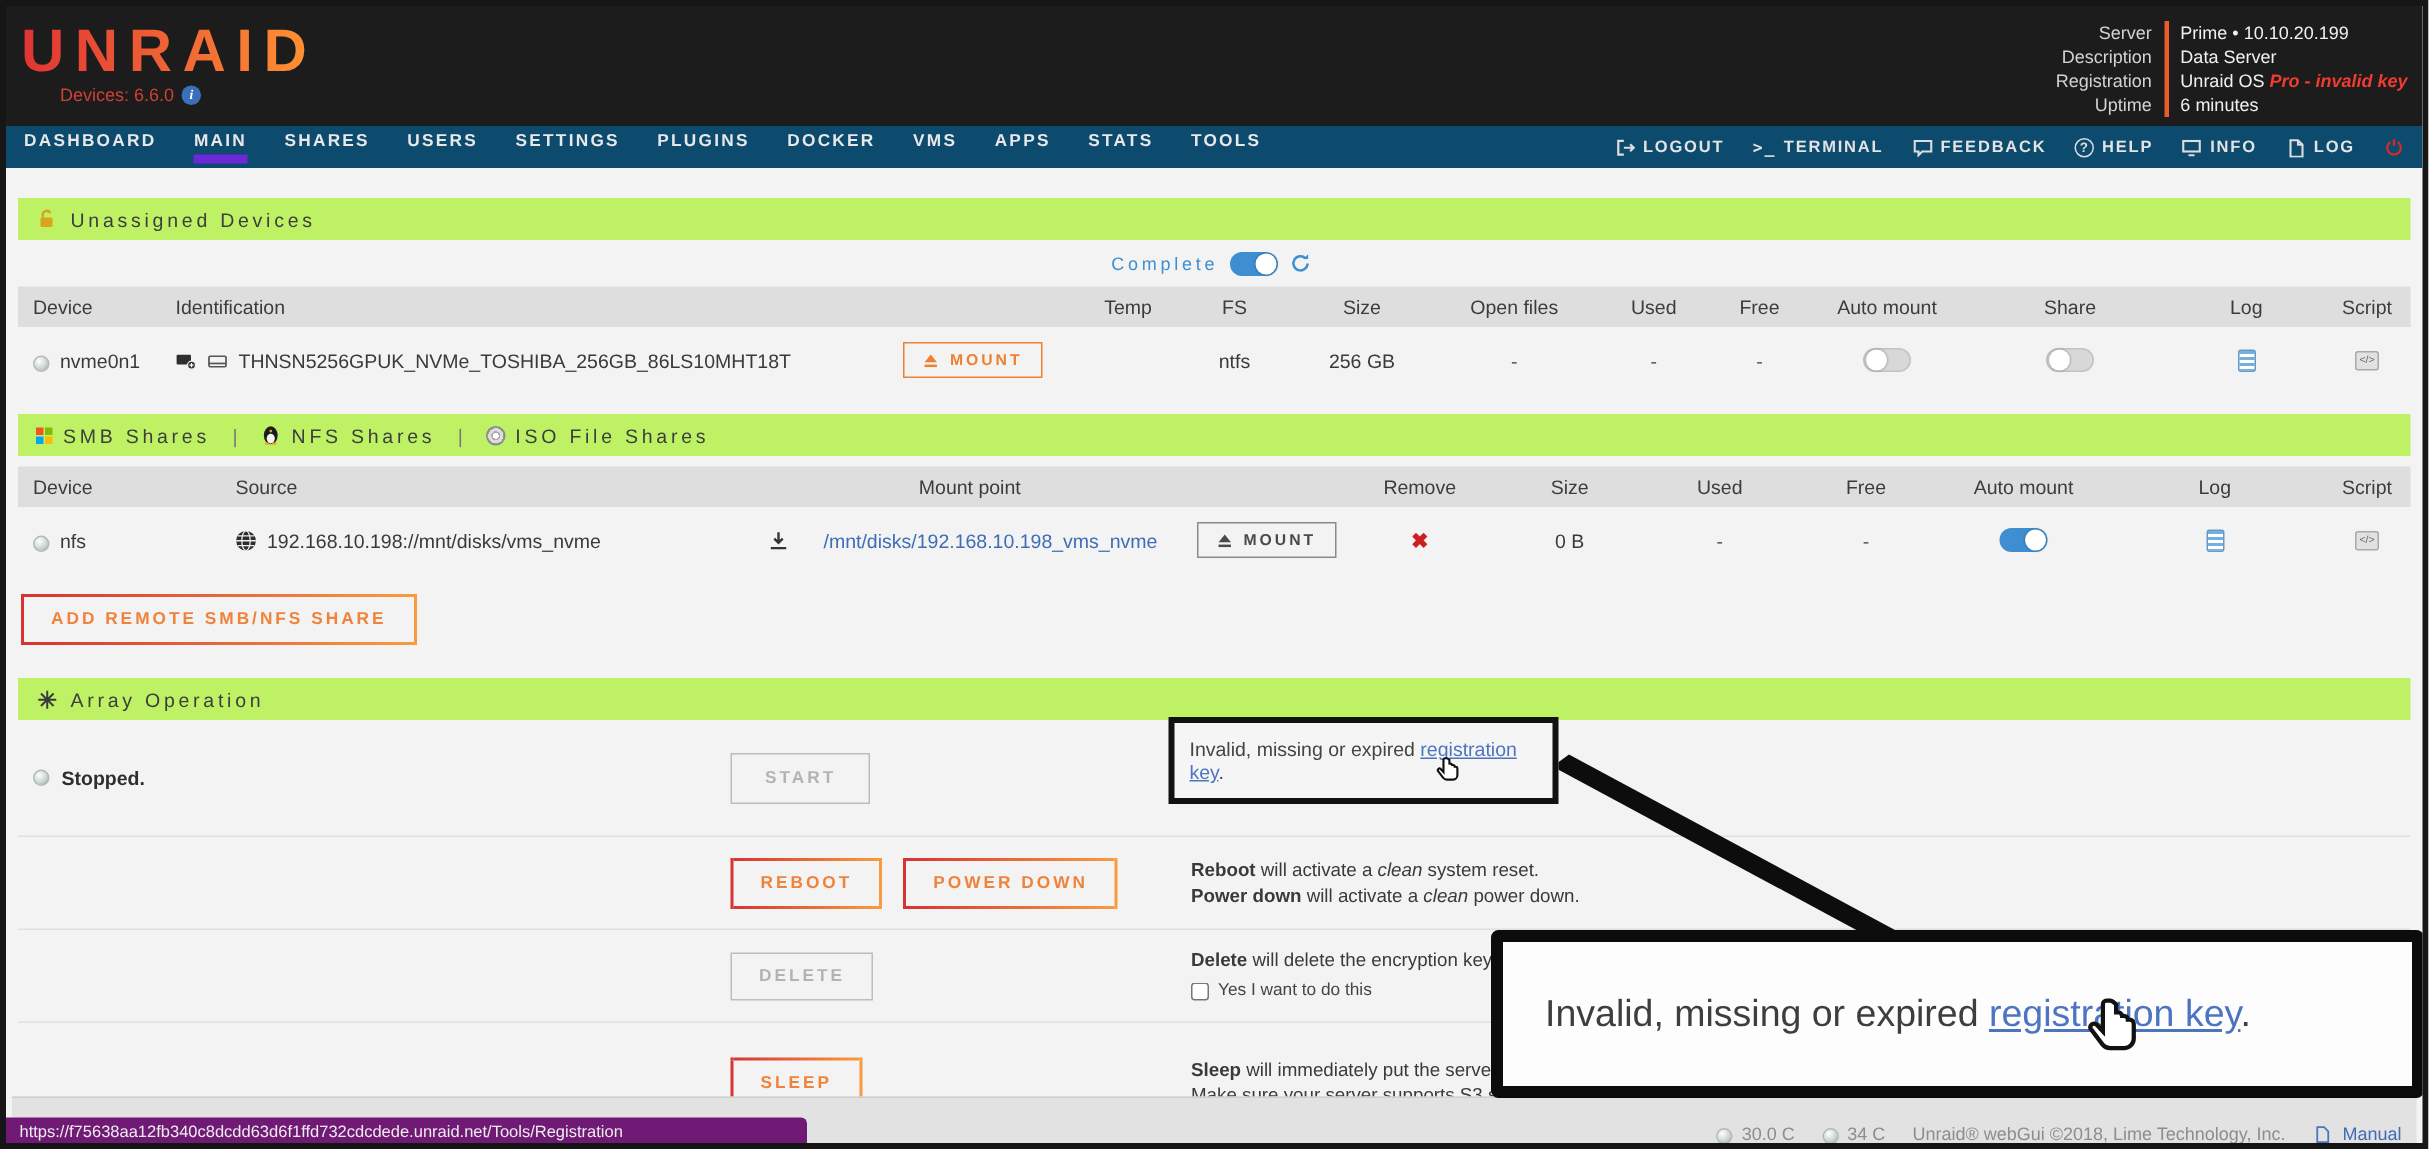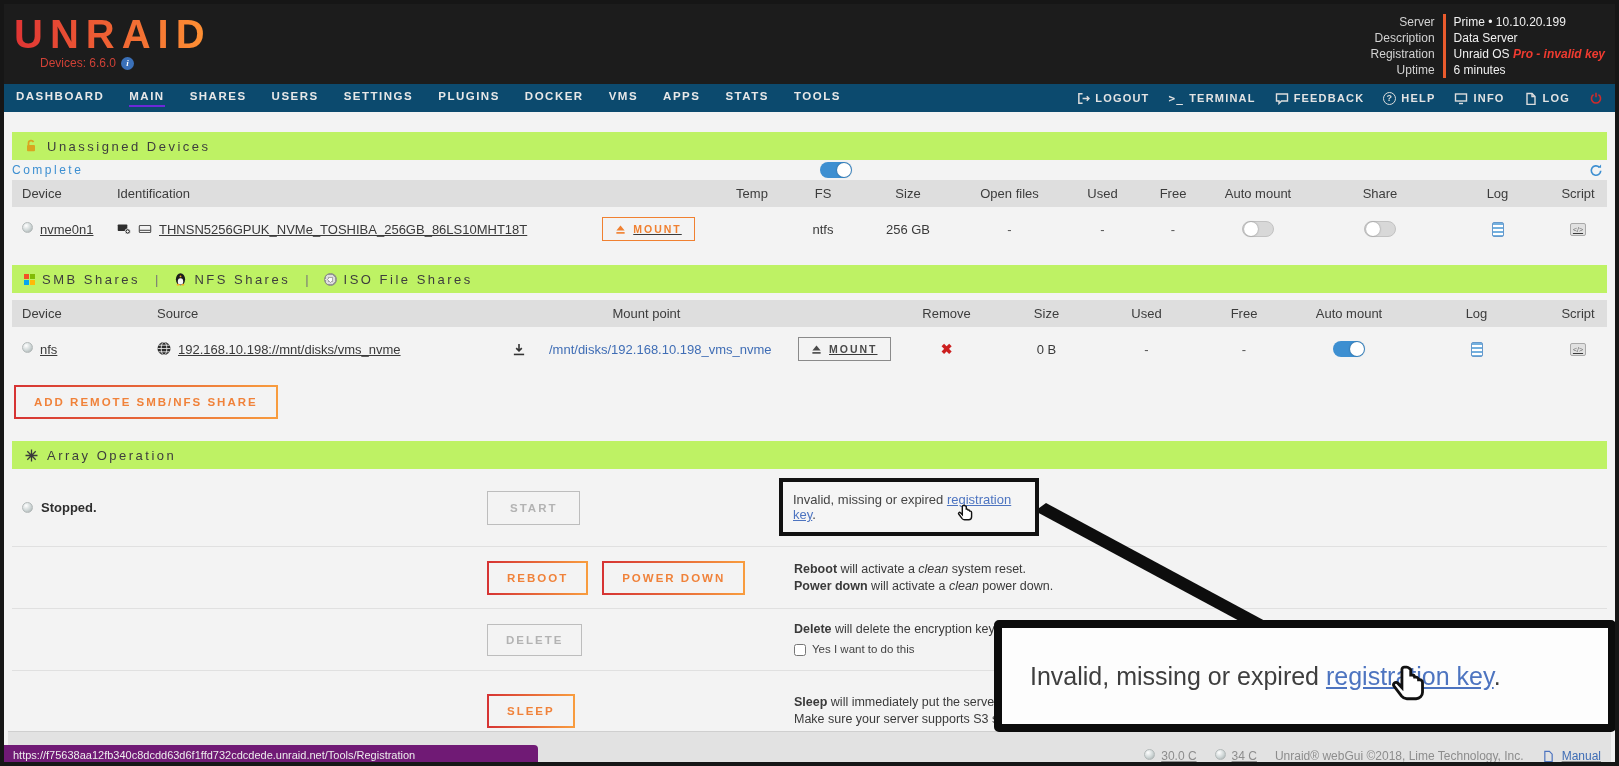--- a/index.html
+++ b/index.html
@@ -21,61 +21,61 @@
   .server-info { margin-top:0px; font-size:12px; display:grid; grid-template-columns:auto auto; }
   .si-label { color:#d3d3d3; text-align:right; padding:0 8px 0 0; line-height:16px; }
   .si-value { color:#f0f0f0; border-left:3px solid #ea5b2d; padding-left:8px; line-height:16px; }
   .red-em { color:#ef3b30; font-style:italic; font-weight:bold; }
 
   
   .navbar { height:28px; background:#0c4a6e; display:flex; justify-content:space-between;
             align-items:center; padding:0 12px; }
   .nav-left { display:flex; gap:25px; }
   .nav-left .nav-item { color:#e8e8e8; font-size:11.5px; font-weight:bold; letter-spacing:1.5px; cursor:pointer; }
-  .nav-left .nav-item.active { border-bottom:2px solid #6d28d9; padding-bottom:3px; }
+  .nav-left .nav-item.active { border-bottom:6px solid #6d28d9; padding-bottom:3px; }
   .nav-right { display:flex; gap:19px; align-items:center; }
   .nav-right .nav-tool { color:#e3e3e3; font-size:11px; font-weight:bold; letter-spacing:1.2px;
                          display:flex; align-items:center; gap:5px; cursor:pointer; }
   .nav-ico { display:inline-flex; width:14px; height:14px; align-items:center; justify-content:center; }
   .nav-ico svg { display:block; }
   .term-glyph { font-family:"DejaVu Sans Mono",monospace; font-size:11px; color:#e3e3e3; font-weight:bold; }
   .help-circ { width:13px; height:13px; border:1.5px solid #ddd; border-radius:50%;
                font-size:9px; line-height:10px; text-align:center; color:#ddd; font-weight:bold; }
 
   
   .content { padding:0 8px; }
   .section-bar { height:28px; background:#bef264; display:flex; align-items:center; gap:9px;
                  padding-left:12px; color:#3d3d3d; font-size:13px; letter-spacing:2.5px; }
   .sec1 { margin-top:20px; }
   .sec2 { margin-top:14px; }
   .sec3 { margin-top:22px; }
   .tabsep { color:#777; margin:0 6px; letter-spacing:0; }
   .share-tab { display:flex; align-items:center; gap:7px; cursor:pointer; }
 
-  .complete-row { height:20px; display:flex; justify-content:space-between; align-items:center;
+  .complete-row { height:31px; display:flex; justify-content:center; align-items:center;
                   gap:8px; padding-right:4px; }
   .complete-lbl { color:#3d8fd1; font-size:12px; letter-spacing:2.5px; }
 
   .toggle { position:relative; width:32px; height:16px; border-radius:9px; display:inline-block; cursor:pointer; }
   .toggle .knob { position:absolute; top:1px; width:14px; height:14px; border-radius:50%;
                   background:#fff; box-shadow:0 0 2px rgba(0,0,0,.4); }
   .toggle.on { background:#3d8fd1; }
   .toggle.on .knob { right:1px; }
   .toggle.off { background:#d8d8d8; border:1px solid #c2c2c2; }
   .toggle.off .knob { left:1px; top:0px; }
 
   
   .t-head { height:27px; background:#dedede; color:#3c3c3c; font-size:13px; align-items:center; }
   .t-row  { height:44px; align-items:center; font-size:13px; color:#3a3a3a; }
   .grid1 { display:grid; grid-template-columns:95px 1fr 135px 72px 70px 100px 103px 83px 58px 112px 132px 103px 58px; }
   .grid2 { display:grid; grid-template-columns:135px 1fr 40px 255px 105px 95px 105px 95px 100px 110px 145px 58px; }
   .cell { padding:0 4px; }
   .cL { text-align:left; padding-left:10px; }
   .cC { text-align:center; }
-  .flexc { display:flex; align-items:flex-start; gap:7px;text-decoration:underline; }
+  .flexc { display:flex; align-items:flex-end; gap:7px; }
   .jc { justify-content:center; }
   .link { color:#3f6db5; text-decoration:none; cursor:pointer; }
   .dash { color:#555; }
   .xmark { color:#cc1f1f; font-weight:bold; font-size:14px; cursor:pointer; }
 
   .ball { width:11px; height:11px; border-radius:50%; border:1px solid #b3b9b9; flex:0 0 auto;
           background:radial-gradient(circle at 35% 30%, #ffffff, #ced6d6 55%, #9fa8a8); }
 
   
   .btn { display:inline-flex; align-items:center; gap:7px; background:transparent; cursor:pointer;

